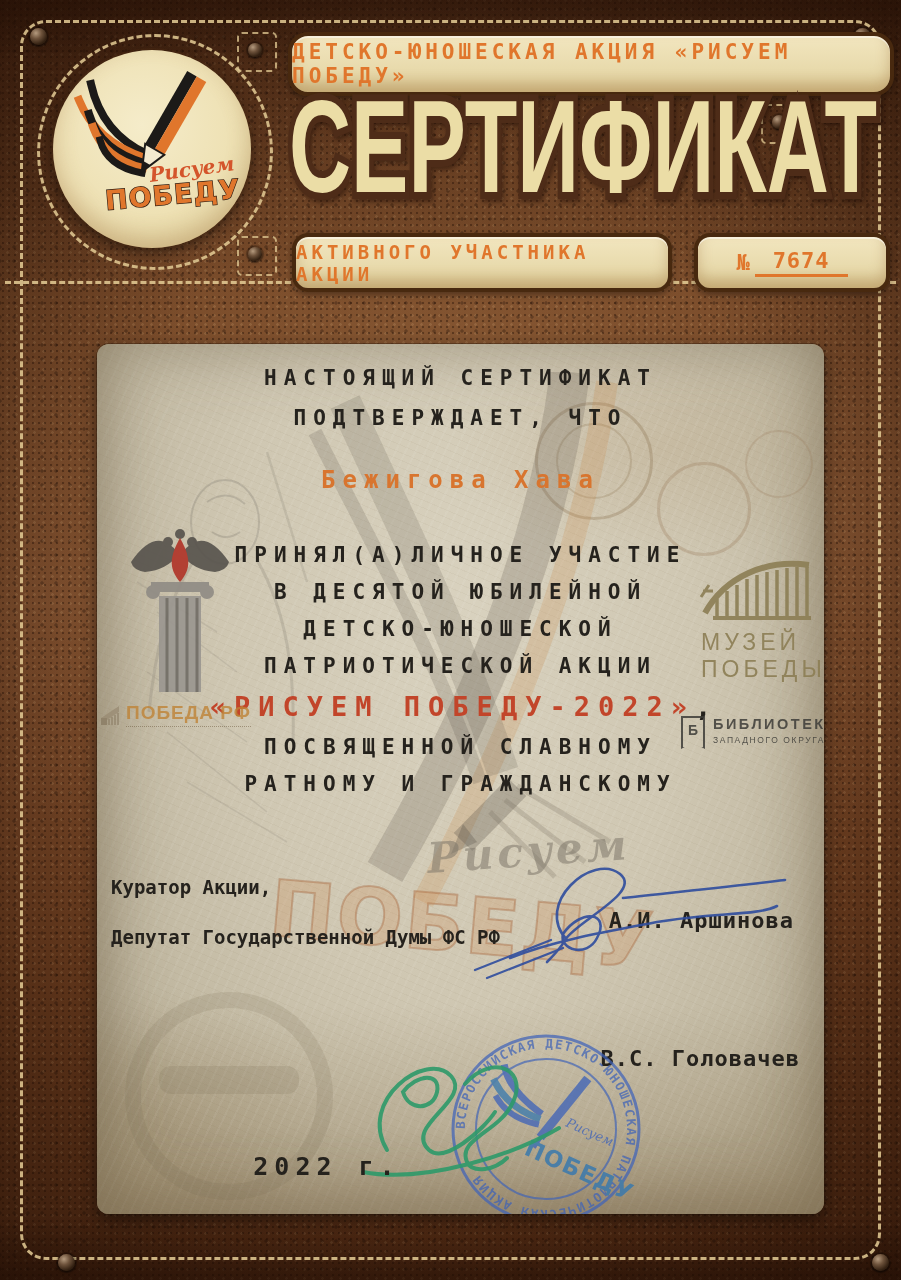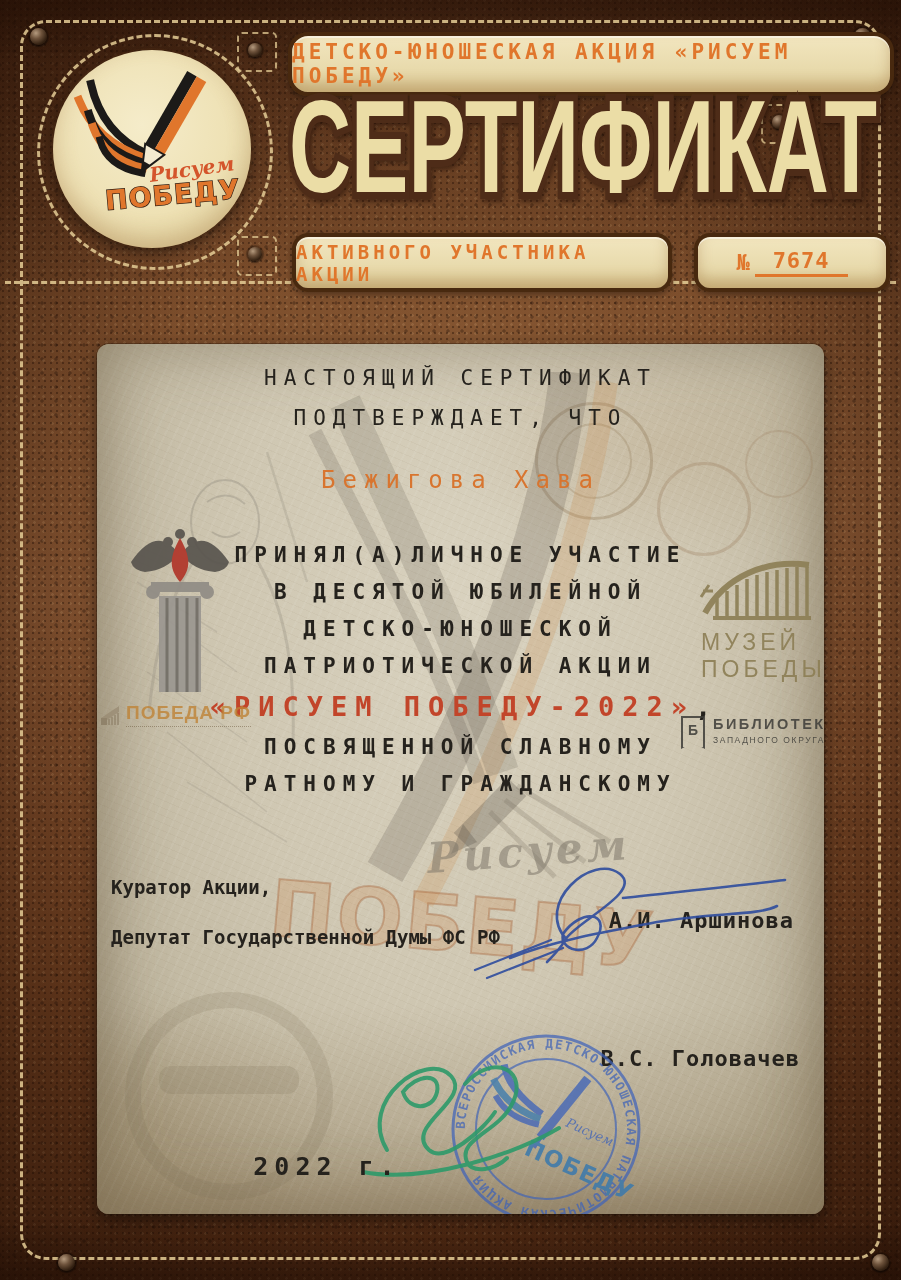--- a/index.html
+++ b/index.html
@@ -63,21 +63,21 @@
     linear-gradient(180deg, transparent 76%, rgba(135,115,82,.28) 93%, rgba(150,127,92,.4));
     box-shadow:inset 0 0 70px rgba(105,92,66,.45), inset 0 -28px 55px rgba(120,100,70,.30);}
   .pm{position:absolute;border-radius:50%;}
   .pm1{left:438px;top:58px;width:112px;height:112px;border:3px solid rgba(140,115,80,.32);}
   .pm1::after{content:"";position:absolute;inset:18px;border:2px solid rgba(140,115,80,.25);border-radius:50%;}
   .pm2{left:560px;top:118px;width:88px;height:88px;border:3px solid rgba(150,120,85,.28);}
   .pm3{left:648px;top:86px;width:64px;height:64px;border:2px solid rgba(150,120,85,.22);}
   .pm4{left:28px;top:648px;width:176px;height:176px;border:16px solid rgba(120,105,78,.16);}
   .pm4::after{content:"";position:absolute;left:18px;right:18px;top:58px;height:28px;border-radius:12px;background:rgba(120,105,78,.16);}
 
-  .tw{position:absolute;left:0;right:0;text-align:center;color:#25221d;font-weight:normal;}
+  .tw{position:absolute;left:0;right:0;text-align:center;color:#25221d;font-weight:bold;}
   .intro1{top:22px;font-size:21px;letter-spacing:7px;}
   .intro2{top:62px;font-size:21px;letter-spacing:7px;}
   .rname{top:122px;font-size:24px;letter-spacing:7px;color:#d8752f;}
   .bodyblock{position:absolute;left:0;right:0;top:192px;}
   .bl{height:37px;display:flex;align-items:center;justify-content:center;
     font-size:21px;letter-spacing:7px;font-weight:bold;color:#25221d;white-space:pre;}
   .bl.hl{height:44px;font-size:27px;letter-spacing:8px;color:#c2452a;}
   .bl.hl .comma{color:#25221d;letter-spacing:0;}
 
   .wm-script{position:absolute;left:330px;top:483px;font-family:"DejaVu Serif","Liberation Serif",serif;

